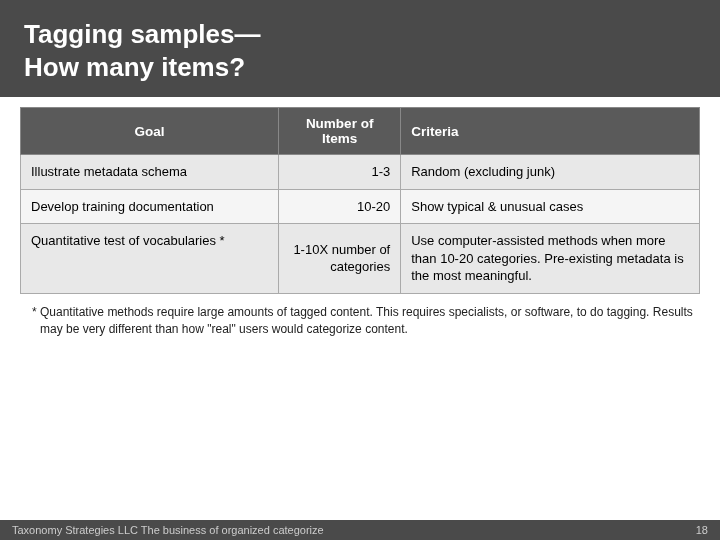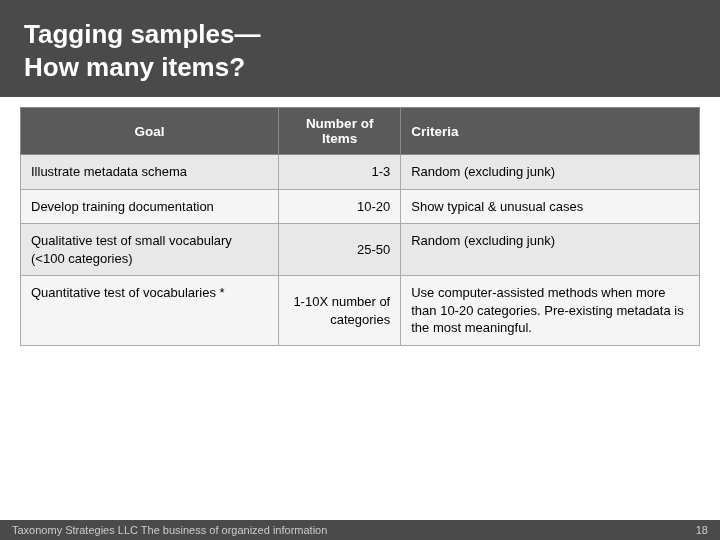--- a/index.html
+++ b/index.html
@@ -147,31 +147,29 @@
             <td>Illustrate metadata schema</td>
             <td class="number-cell">1-3</td>
             <td>Random (excluding junk)</td>
           </tr>
           <tr>
             <td>Develop training documentation</td>
             <td class="number-cell">10-20</td>
             <td>Show typical &amp; unusual cases</td>
           </tr>
           <tr>
-            <td>Qualitative test of small vocabulary (&lt;100 categories)</td>
-            <td class="number-cell">25-50</td>
-            <td>Random (excluding junk)</td>
-          </tr>
-          <tr>
             <td>Quantitative test of vocabularies *</td>
             <td class="number-cell">1-10X number of categories</td>
             <td>Use computer-assisted methods when more than 10-20 categories. Pre-existing metadata is the most meaningful.</td>
           </tr>
         </tbody>
     </table>
 
+    <div class="footnote-area">
+      <p>* Quantitative methods require large amounts of tagged content. This requires specialists, or software, to do tagging. Results may be very different than how "real" users would categorize content.</p>
+    </div>
   </div>
 
   <div class="footer-bar">
-    <span>Taxonomy Strategies LLC  The business of organized information</span>
+    <span>Taxonomy Strategies LLC  The business of organized categorize</span>
     <span>18</span>
   </div>
 </div>
 
 </body></html>

